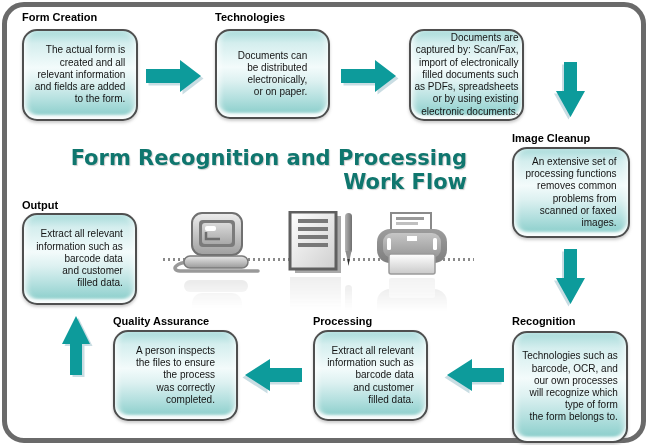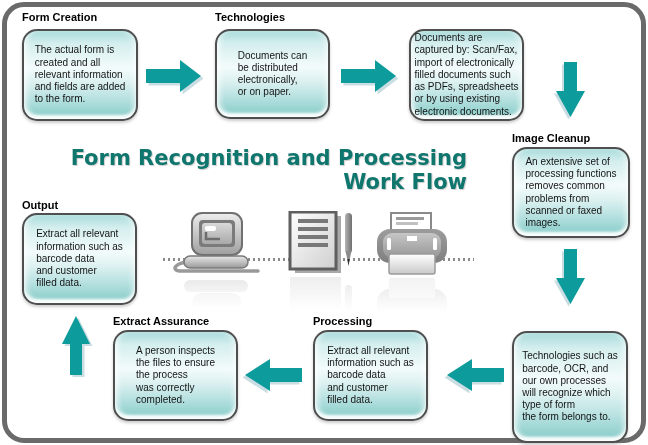--- a/index.html
+++ b/index.html
@@ -7,21 +7,21 @@
           font-family:"Liberation Sans",sans-serif;}
   #frame{position:absolute;inset:2px;border:5px solid #6a6a6a;border-radius:22px;z-index:0;}
 
   .node-title{position:absolute;font:bold 11px/13px "Liberation Sans",sans-serif;
               color:#000;z-index:3;}
   .node-box{position:absolute;box-sizing:border-box;border:2px solid #4f4f4f;border-radius:15px;
     background:linear-gradient(180deg,#a8dbda 0%,#d4eeee 14%,#f3fbfb 42%,#ddf1f1 58%,#b4e0df 78%,#8fd0cd 95%,#bfe8e6 100%);
     box-shadow:inset 0 -4px 3px rgba(255,255,255,.85),inset 4px -2px 4px rgba(255,255,255,.5),
                inset -4px 0 4px rgba(255,255,255,.35),0 2px 3px rgba(110,110,110,.35);
     display:flex;align-items:center;justify-content:center;z-index:2;}
-  .node-text{font:10px/12.2px "Liberation Sans",sans-serif;text-align:left;
+  .node-text{font:10px/12.2px "Liberation Sans",sans-serif;text-align:right;
              white-space:pre-line;color:#141414;}
 
   #t1{left:22px;top:11px;width:116px}   #b1{left:22px;top:29px;width:116px;height:92px}
   #t2{left:215px;top:11px;width:115px}  #b2{left:215px;top:29px;width:115px;height:90px}
   #t3{left:409px;top:11px;width:115px}  #b3{left:409px;top:29px;width:115px;height:92px}
   #t4{left:512px;top:132px;width:118px} #b4{left:512px;top:147px;width:118px;height:91px}
   #t5{left:512px;top:315px;width:116px} #b5{left:512px;top:331px;width:116px;height:112px}
   #t6{left:313px;top:315px;width:115px} #b6{left:313px;top:330px;width:115px;height:91px}
   #t7{left:113px;top:315px;width:115px} #b7{left:113px;top:330px;width:125px;height:91px}
   #t8{left:22px;top:199px;width:115px}  #b8{left:22px;top:213px;width:115px;height:92px}
@@ -52,22 +52,23 @@
 
 <div id="canvas">
   <div id="frame"></div>
 
   <div id="title">Form Recognition and Processing
 Work Flow</div>
 
   <div class="node-title" id="t1">Form Creation</div>
   <div class="node-title" id="t2">Technologies</div>
   <div class="node-title" id="t4">Image Cleanup</div>
+  <div class="node-title" id="t5">Recognition</div>
   <div class="node-title" id="t6">Processing</div>
-  <div class="node-title" id="t7">Extract Assurance</div>
+  <div class="node-title" id="t7">Quality Assurance</div>
   <div class="node-title" id="t8">Output</div>
 
   <div class="node-box" id="b1">
     <div class="node-text">The actual form is
 created and all
 relevant information
 and fields are added
 to the form.</div>
     </div>
   <div class="node-box" id="b2">

